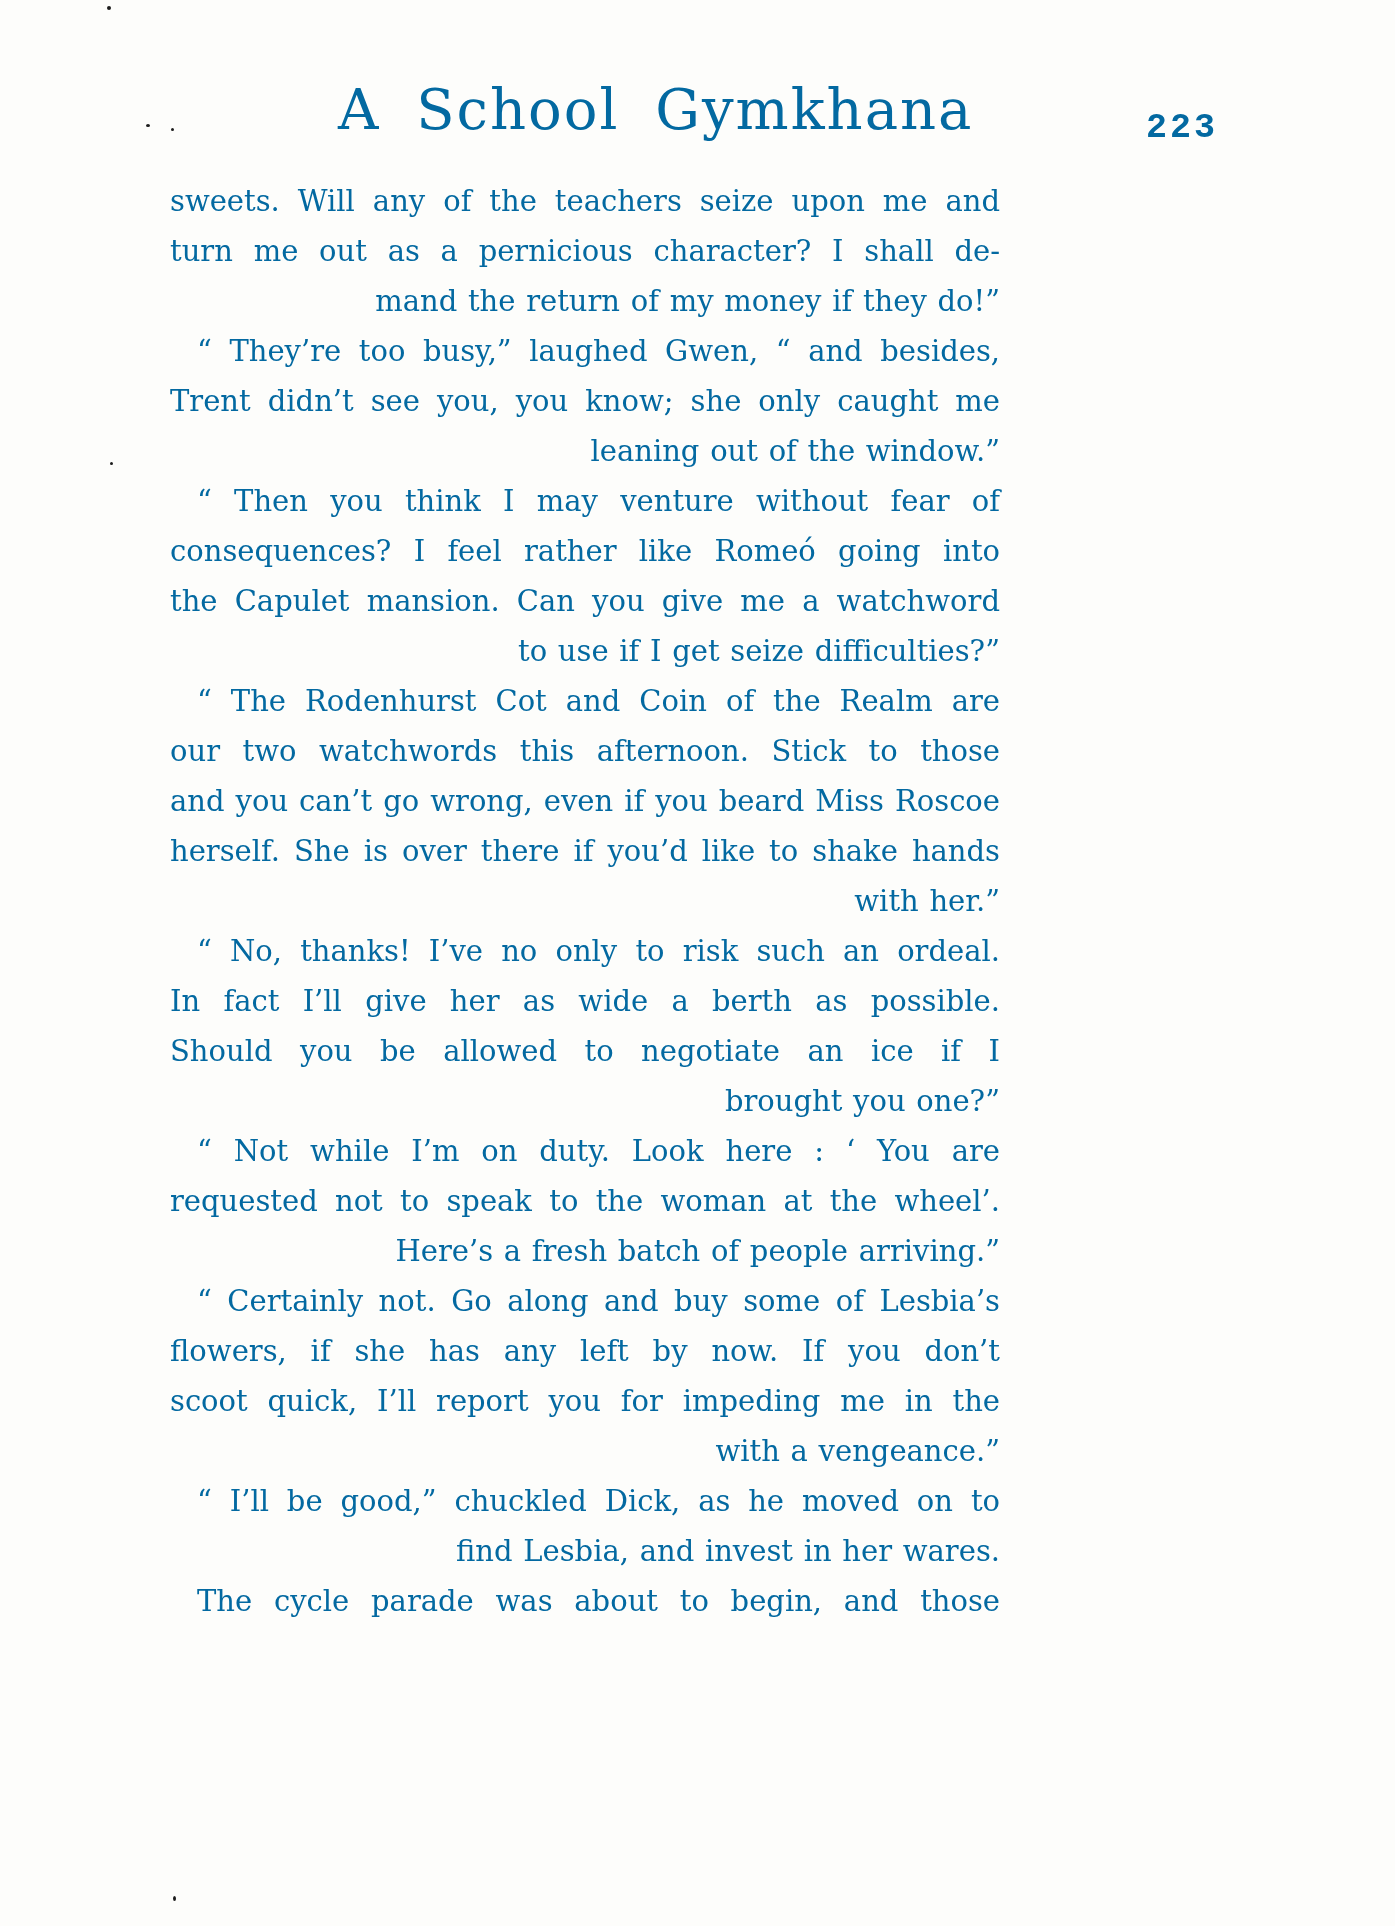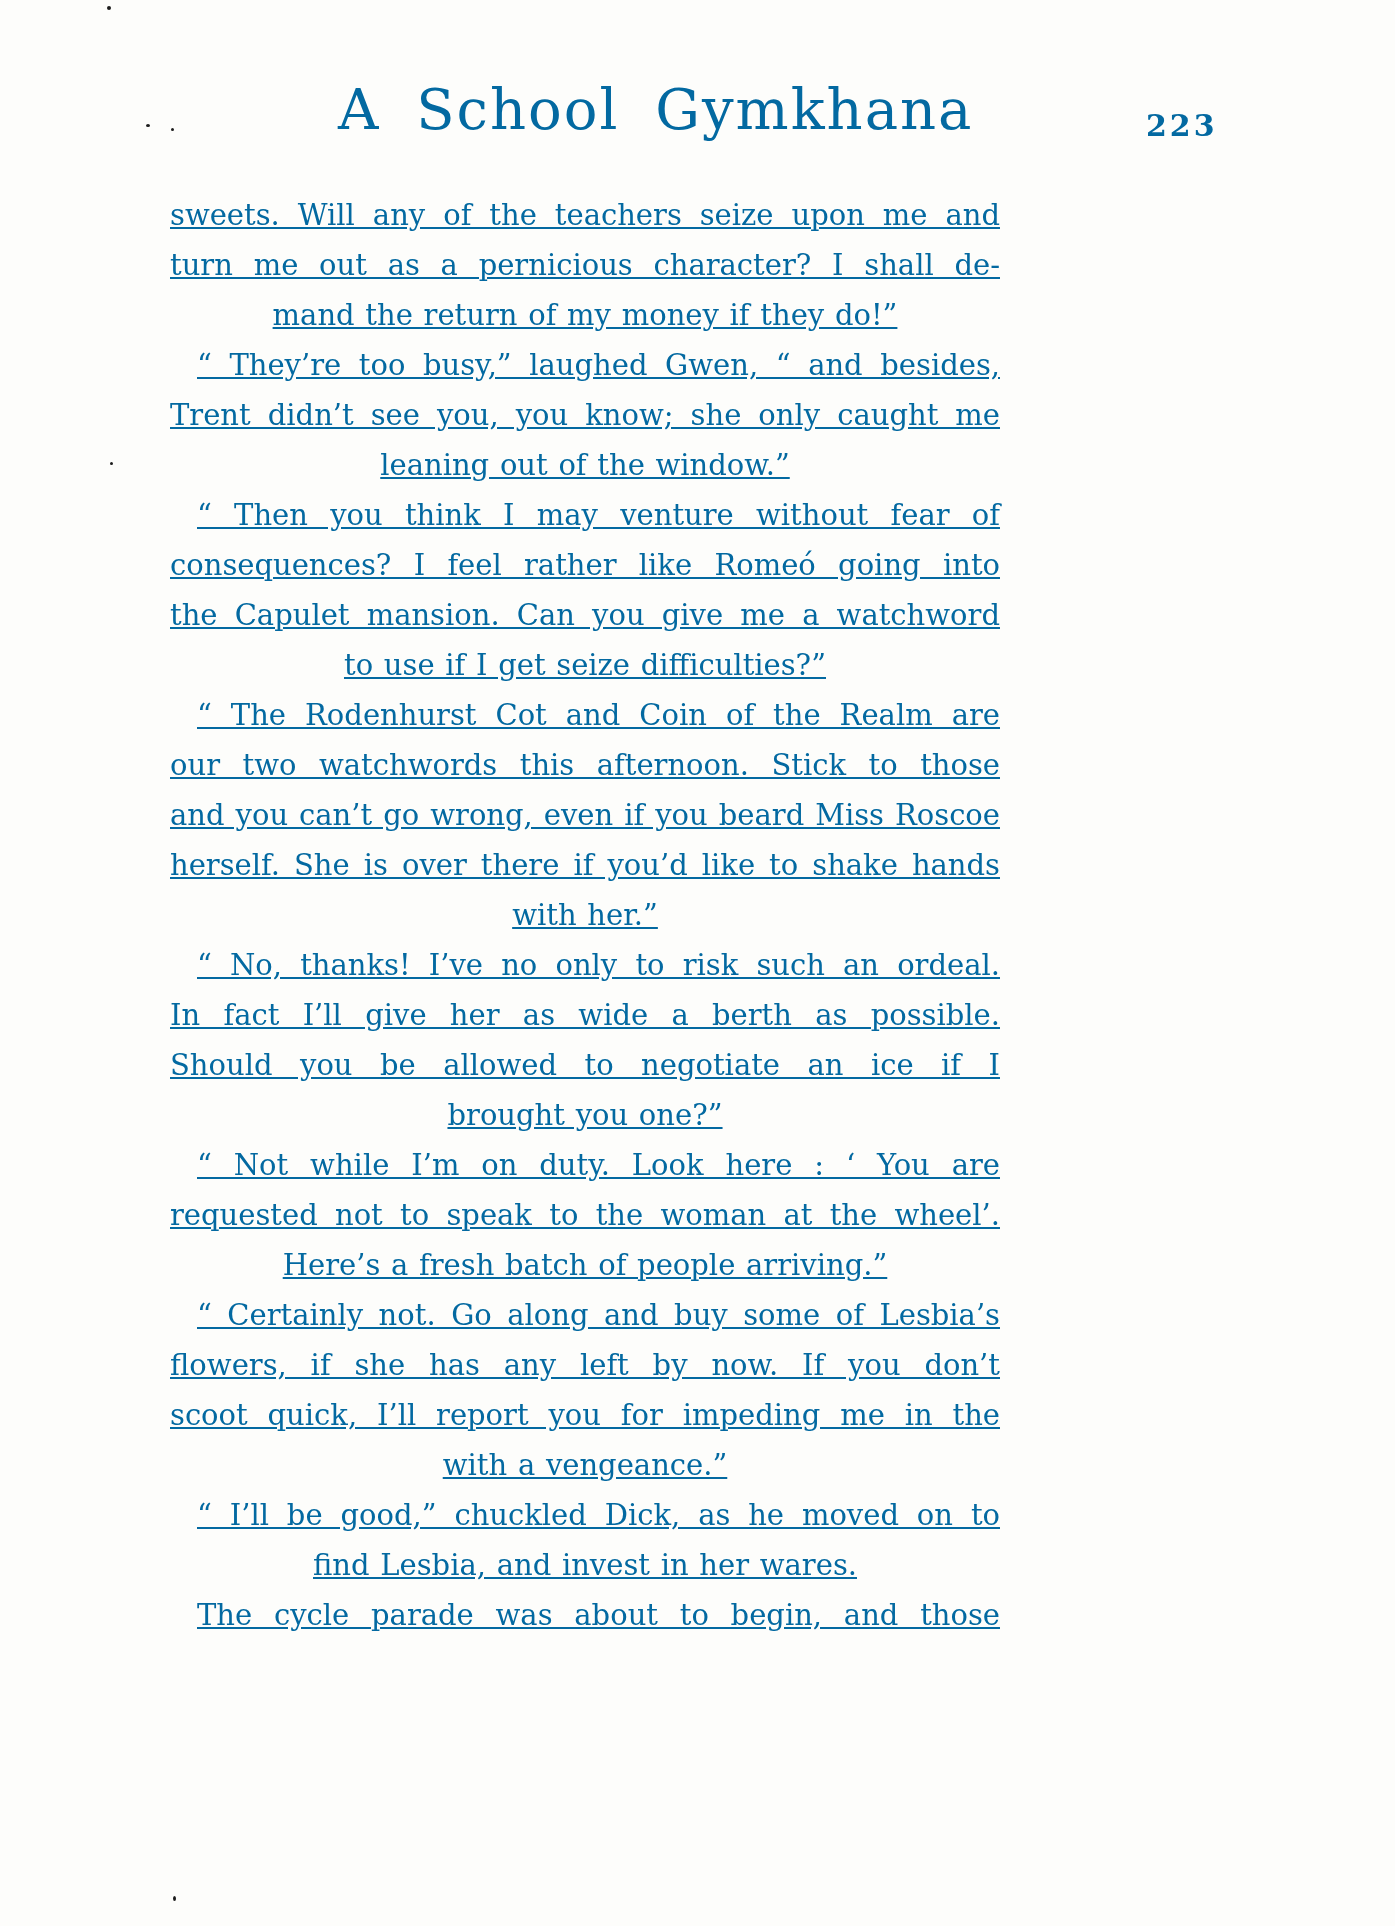--- a/index.html
+++ b/index.html
@@ -28,36 +28,36 @@
     line-height: 60px;
     letter-spacing: 2px;
     word-spacing: 16px;
     white-space: nowrap;
     font-weight: 500;
   }
   .pagenum {
     position: absolute;
     left: 1146px;
     top: 28px;
-    font-size: 30px;
+    font-size: 35px;
     font-weight: 700;
     letter-spacing: 3px;
+    font-family: Liberation Mono, monospace;
   }
   .body-text {
     position: absolute;
     left: 170px;
-    top: 190px;
+    top: 176px;
     width: 830px;
     font-size: 29px;
     line-height: 50px;
     word-spacing: 1.5px;
-    text-decoration: underline;
   }
   .para { margin: 0; padding: 0; }
-  .line { height: 50px; white-space: normal; text-align: center; }
+  .line { height: 50px; white-space: normal; text-align: right; }
   .line.j { text-align: justify; text-align-last: justify; }
   .line.first { text-indent: 27px; }
   .speck {
     position: absolute;
     background: #1c1c1c;
     border-radius: 50%;
   }
 </style>
 </head>
 <body>

